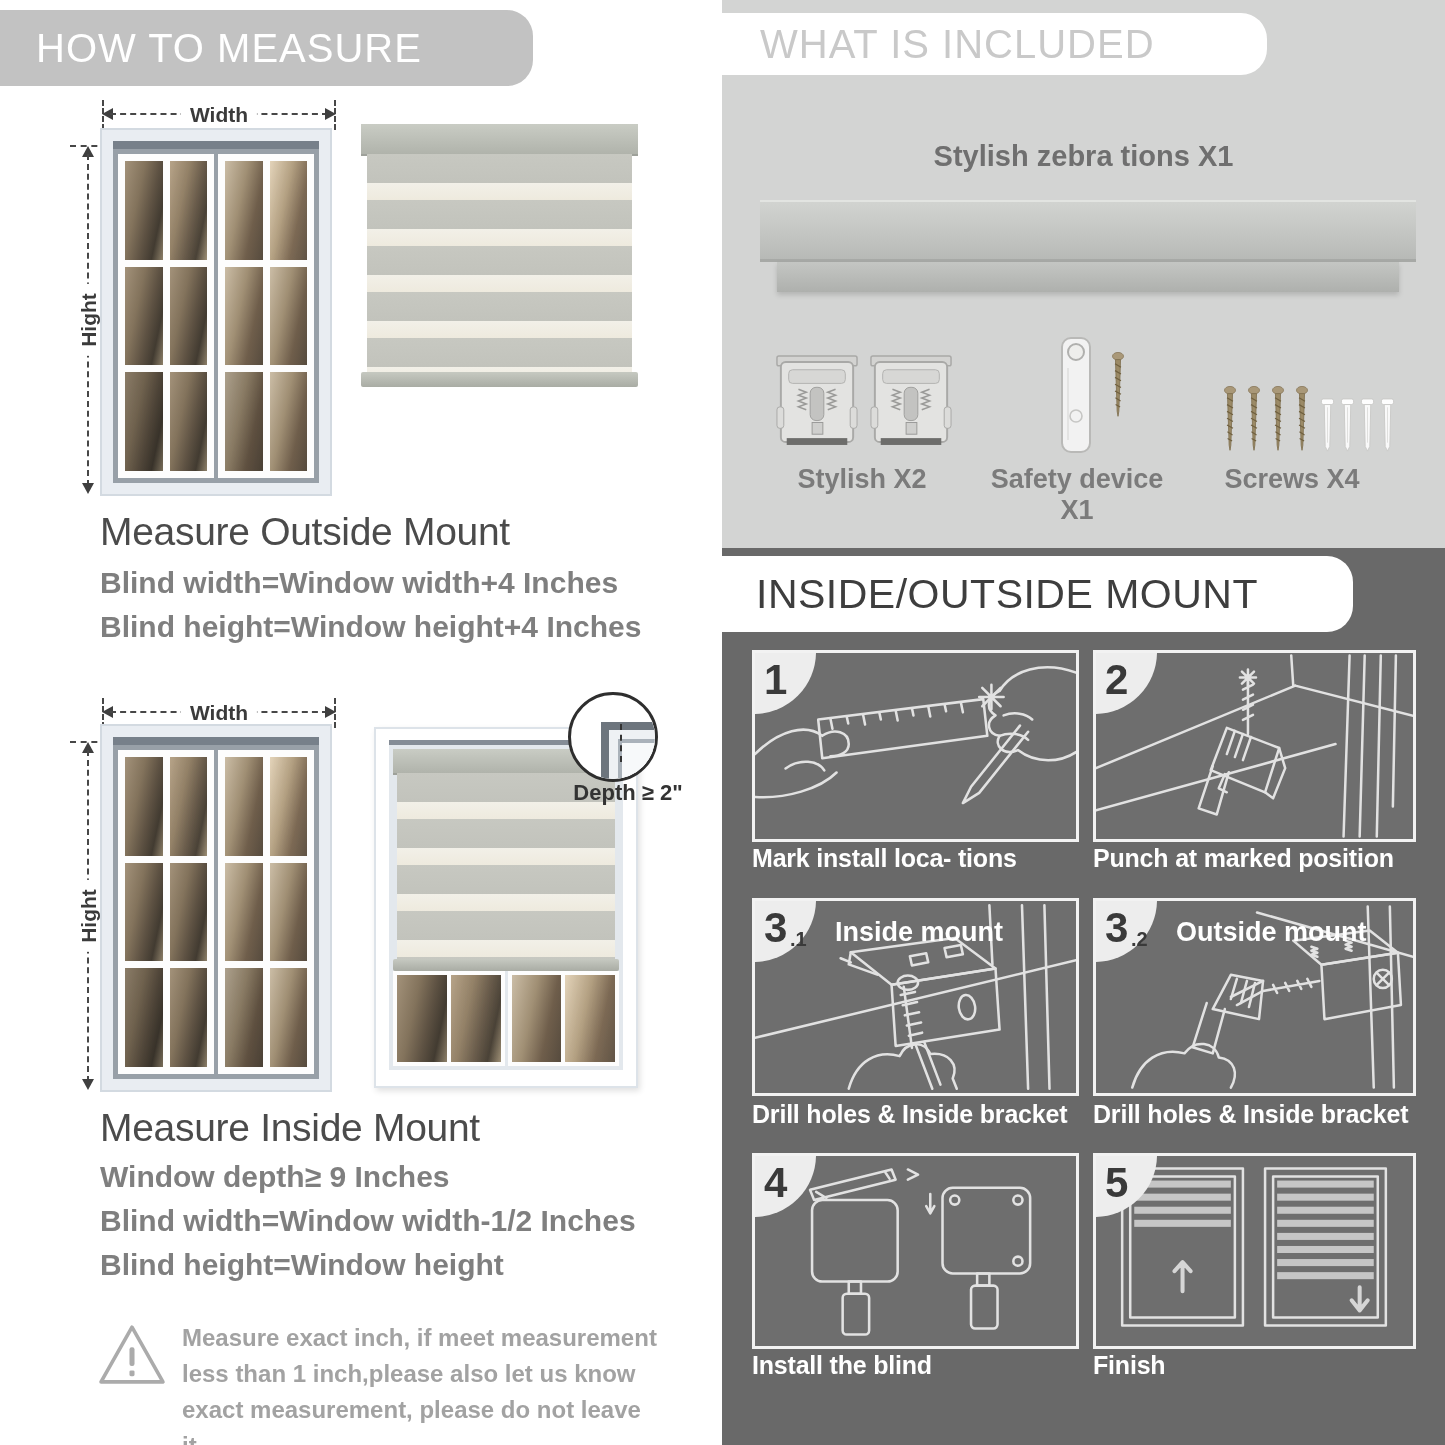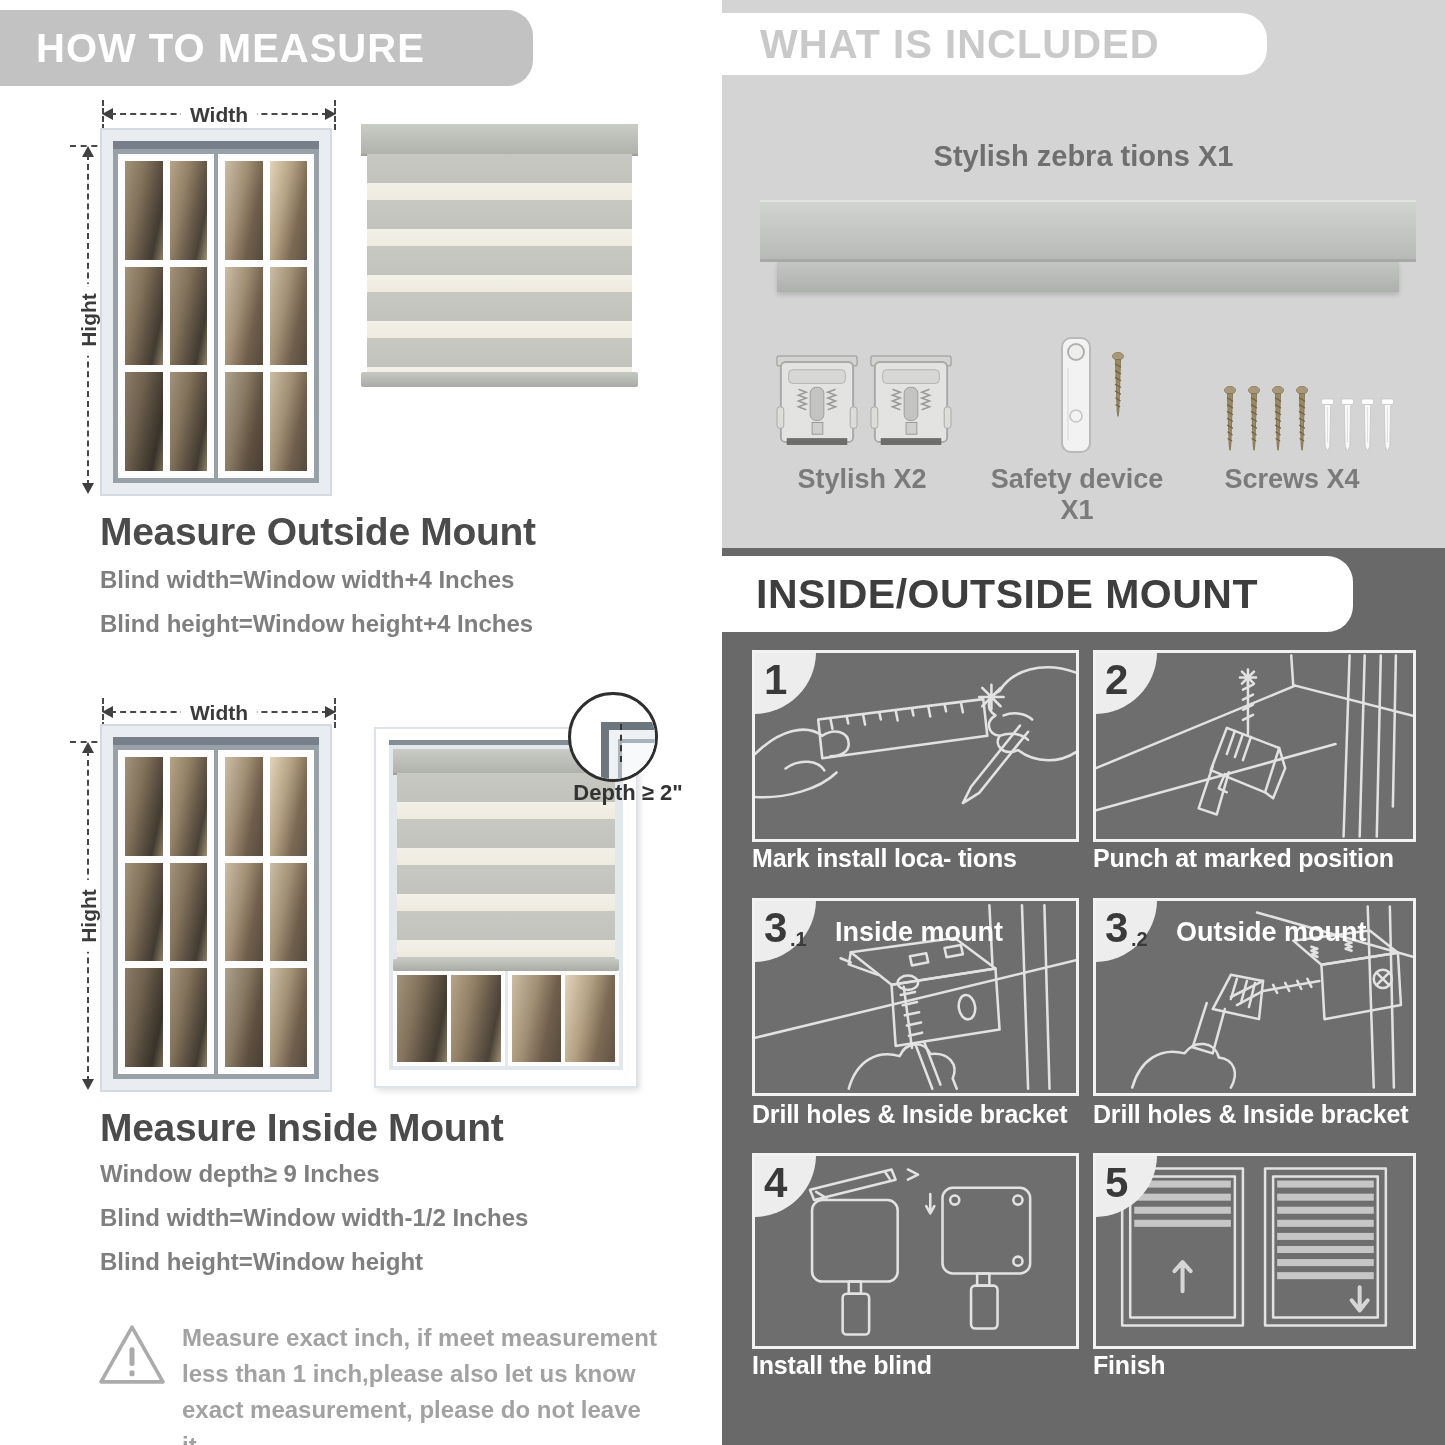--- a/index.html
+++ b/index.html
@@ -1,21 +1,21 @@
 <!DOCTYPE html>
 <html><head>
 <meta charset="utf-8">
 <style>
   html,body{margin:0;padding:0;background:#fff;}
   .page{position:relative;width:1445px;height:1445px;background:#fff;overflow:hidden;
         font-family:"Liberation Sans",sans-serif;}
   .abs{position:absolute;}
 
   
-  .hbar{position:absolute;display:flex;align-items:center;font-weight:bold;white-space:nowrap;}
+  .hbar{position:absolute;display:flex;align-items:center;font-weight:normal;white-space:nowrap;}
   #howto-bar{left:0;top:10px;width:497px;height:76px;background:#c2c2c2;
              border-radius:0 26px 26px 0;color:#ffffff;font-size:40px;padding-left:36px;letter-spacing:1px;}
   #included-bar{left:0;top:13px;width:507px;height:62px;background:#ffffff;
              border-radius:0 26px 26px 0;color:#c9c9c9;font-size:40px;padding-left:38px;letter-spacing:1px;}
   #mount-bar{left:0;top:8px;width:597px;height:76px;background:#ffffff;
              border-radius:0 26px 26px 0;color:#3e3e3e;font-size:41px;padding-left:34px;letter-spacing:.5px;}
 
   
   #panel-included{left:722px;top:0;width:723px;height:548px;background:#d3d4d3;}
   #panel-mount{left:722px;top:548px;width:723px;height:897px;background:#696969;}
@@ -74,22 +74,22 @@
   #depth-circle{left:568px;top:692px;width:84px;height:84px;border:3px solid #2e2e2e;border-radius:50%;
                 background:#fff;overflow:hidden;z-index:5;}
   #depth-circle .dc-frame{position:absolute;left:36%;top:32%;right:-12%;bottom:-12%;
                 background:#eef1f4;border-left:8px solid #6d757d;border-top:8px solid #6d757d;}
   #depth-circle .dc-frame2{position:absolute;left:56%;top:52%;right:-12%;bottom:-12%;
                 background:#f7f9fa;border-left:4px solid #aab2ba;border-top:4px solid #aab2ba;}
   #depth-circle .dc-dash{position:absolute;left:58%;top:34%;height:46%;border-left:2px dashed #333;}
   #depth-label{left:570px;top:780px;width:116px;font-size:22px;font-weight:bold;color:#333;text-align:center;}
 
   
-  .sect-title{position:absolute;left:100px;font-size:39px;font-weight:bold;color:#4b4b4b;letter-spacing:-.3px;}
-  .sect-line{position:absolute;left:100px;font-size:24px;font-weight:bold;color:#7f7f7f;}
+  .sect-title{position:absolute;left:100px;font-size:39px;font-weight:normal;color:#4b4b4b;letter-spacing:-.3px;}
+  .sect-line{position:absolute;left:100px;font-size:30px;font-weight:bold;color:#7f7f7f;}
   #warn-text{left:182px;top:1320px;width:478px;font-size:24px;font-weight:bold;color:#a2a2a2;line-height:36px;}
 
   
   #product-title{left:862px;top:140px;width:443px;text-align:center;font-size:29px;font-weight:bold;color:#6f6f6f;}
   .inc-label{position:absolute;top:464px;width:210px;text-align:center;font-size:27px;font-weight:bold;color:#7b7b7b;}
   #cassette-main{left:760px;top:200px;width:656px;height:62px;
       background:linear-gradient(180deg,#d2d4d1 0%,#c6c8c5 45%,#b6b8b5 100%);
       box-shadow:inset 0 2px 0 #e2e4e1, inset 0 -3px 0 #a7a9a6;}
   #cassette-lower{left:777px;top:262px;width:622px;height:30px;
       background:linear-gradient(180deg,#c4c6c3,#aeb0ad);box-shadow:0 3px 5px rgba(0,0,0,.15);}

